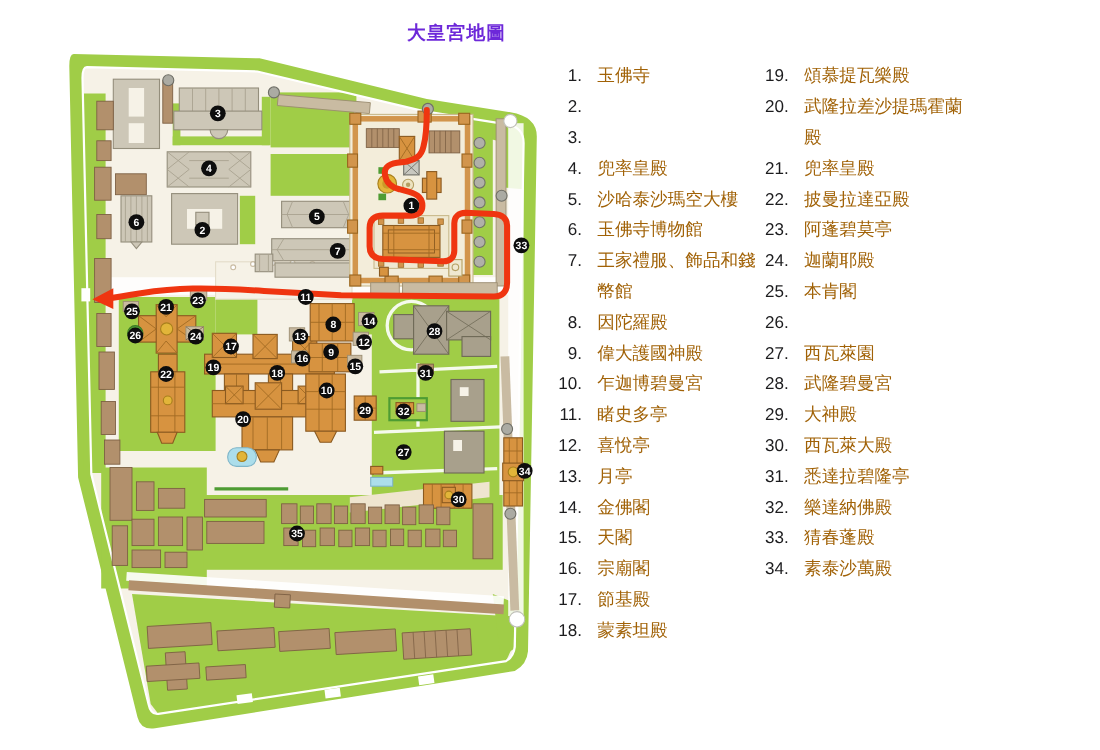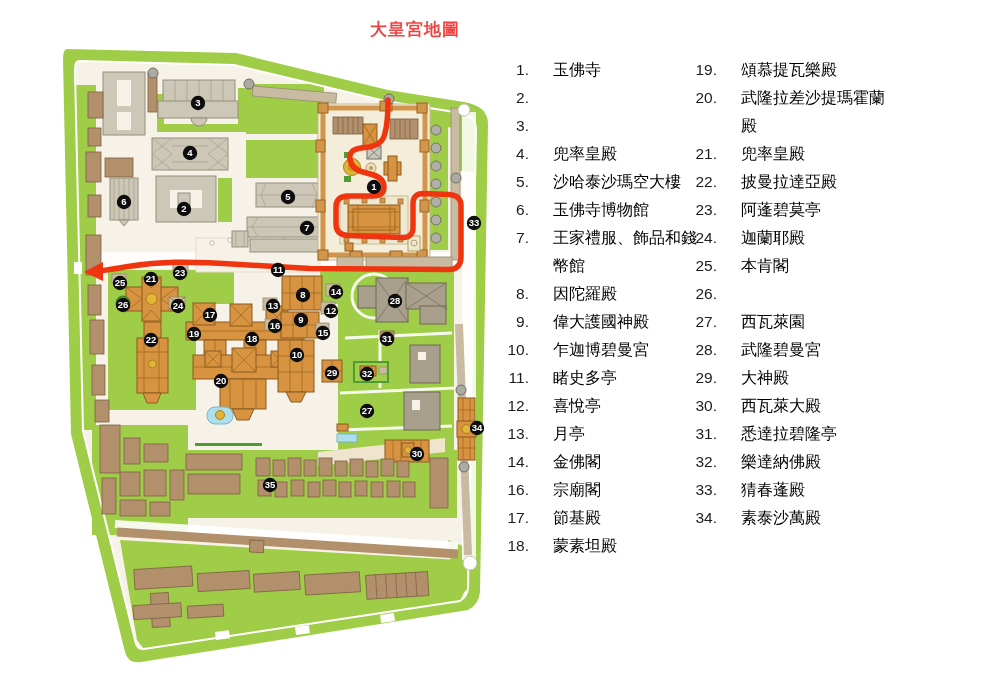--- a/index.html
+++ b/index.html
@@ -1,28 +1,28 @@
 <!DOCTYPE html>
 <html><head>
 <meta charset="utf-8">
 <style>
   html,body{margin:0;padding:0;background:#ffffff;}
   #page{position:relative;width:1000px;height:682px;background:#ffffff;overflow:hidden;
         font-family:"Liberation Sans","DejaVu Sans",sans-serif;}
   #map-title{position:absolute;left:0;right:170px;top:18px;text-align:center;
-             font-size:17px;font-weight:bold;color:#ef4444;letter-spacing:1px;}
+             font-size:17px;font-weight:bold;color:#6d28d9;letter-spacing:1px;}
   #map-svg{position:absolute;left:0;top:0;}
   .legend-col{position:absolute;font-size:16px;}
   #legend-col1{left:495px;top:56px;width:210px;}
   #legend-col2{left:667px;top:56px;width:225px;}
   .legend-row{display:flex;align-items:flex-start;line-height:28px;}
   .legend-num{flex:none;text-align:right;color:#1c1c1e;font-size:15.5px;}
   #legend-col1 .legend-num{width:34px;}
   #legend-col2 .legend-num{width:50px;}
-  .legend-label{margin-left:24px;width:150px;color:#000000;cursor:pointer;}
+  .legend-label{margin-left:14px;width:150px;color:#a16207;cursor:pointer;}
   
   .lawn{fill:#A0CD47;}
   .hedge{fill:#4E9C33;}
   .ground{fill:#F6F2E7;}
   .wallline{fill:none;stroke:#ffffff;stroke-width:2;}
   .white-road{fill:#ffffff;opacity:.85;}
   .bldg-gray{fill:#CDC7B7;stroke:#948E7C;stroke-width:1;}
   .bldg-tan{fill:#C9BBA2;stroke:#9A8C70;stroke-width:.8;}
   .bldg-brown{fill:#B2906C;stroke:#7C5F43;stroke-width:.8;}
   .bldg-orange{fill:#D79340;stroke:#8A5A20;stroke-width:1;}
@@ -584,20 +584,24 @@
       </div>
       <div class="legend-row">
         <span class="legend-num">13.</span>
         <span class="legend-label">月亭</span>
       </div>
       <div class="legend-row">
         <span class="legend-num">14.</span>
         <span class="legend-label">金佛閣</span>
       </div>
       <div class="legend-row">
+        <span class="legend-num">15.</span>
+        <span class="legend-label">天閣</span>
+      </div>
+      <div class="legend-row">
         <span class="legend-num">16.</span>
         <span class="legend-label">宗廟閣</span>
       </div>
       <div class="legend-row">
         <span class="legend-num">17.</span>
         <span class="legend-label">節基殿</span>
       </div>
       <div class="legend-row">
         <span class="legend-num">18.</span>
         <span class="legend-label">蒙素坦殿</span>

